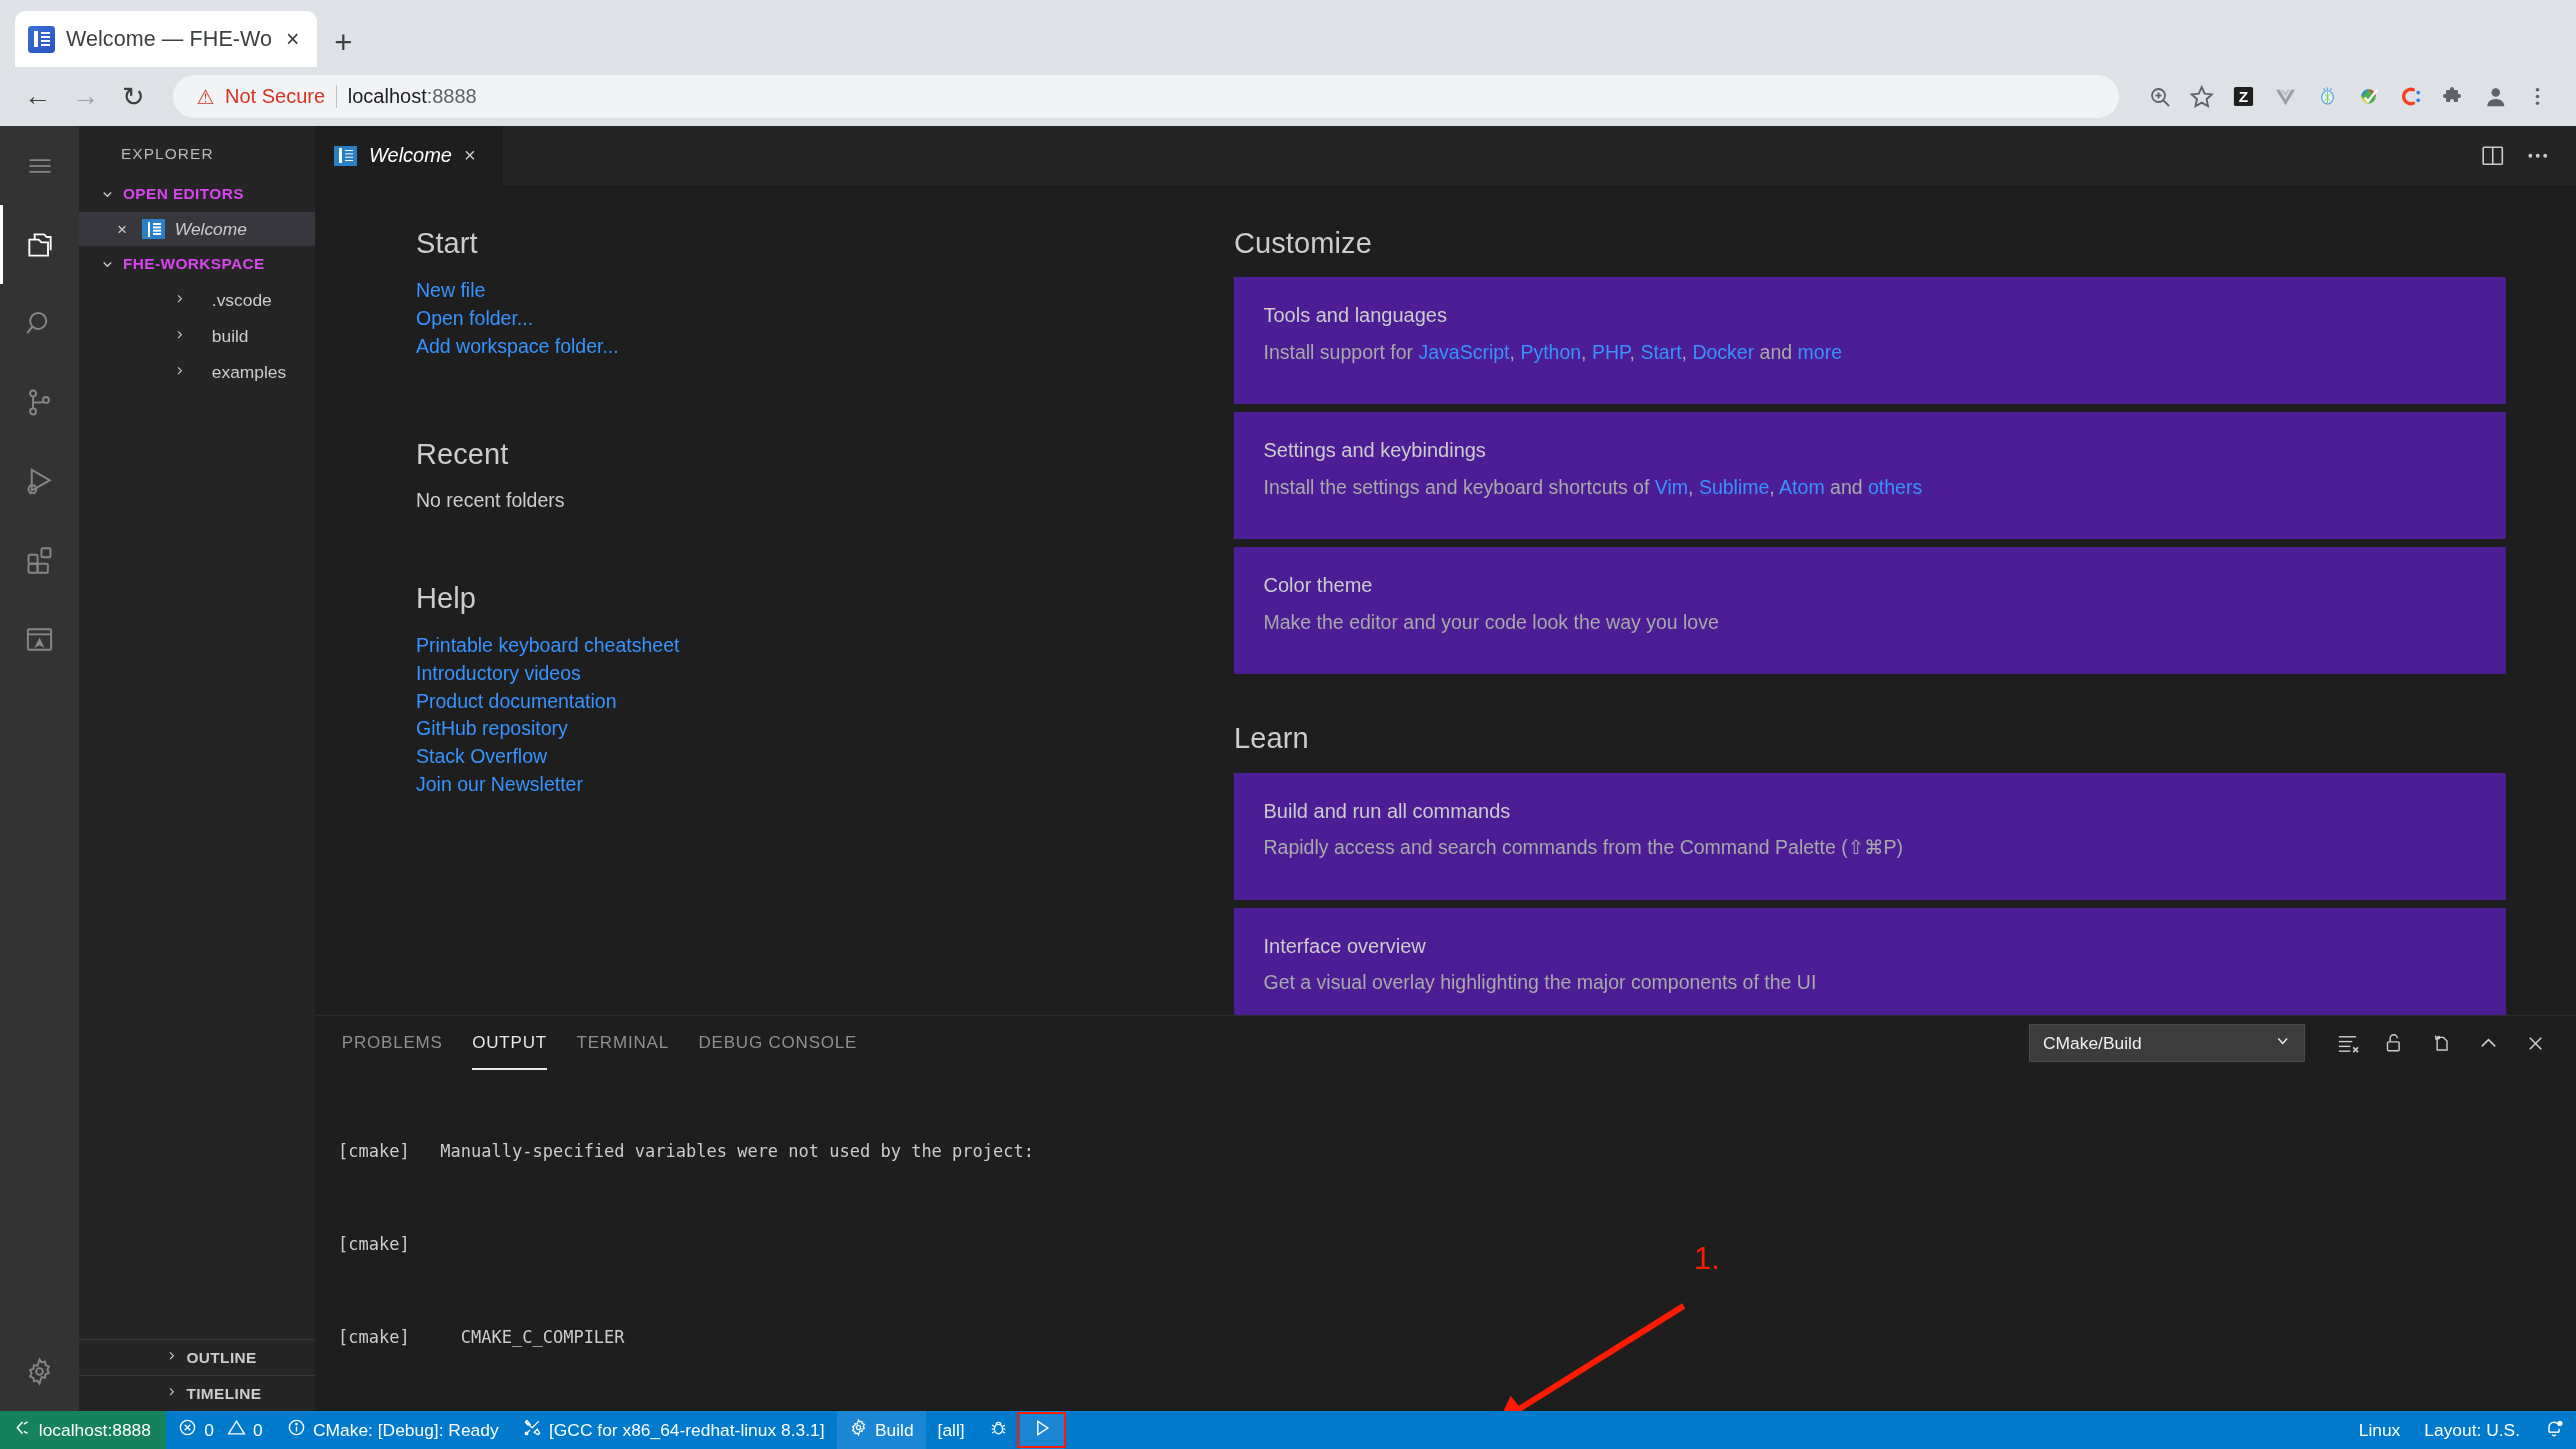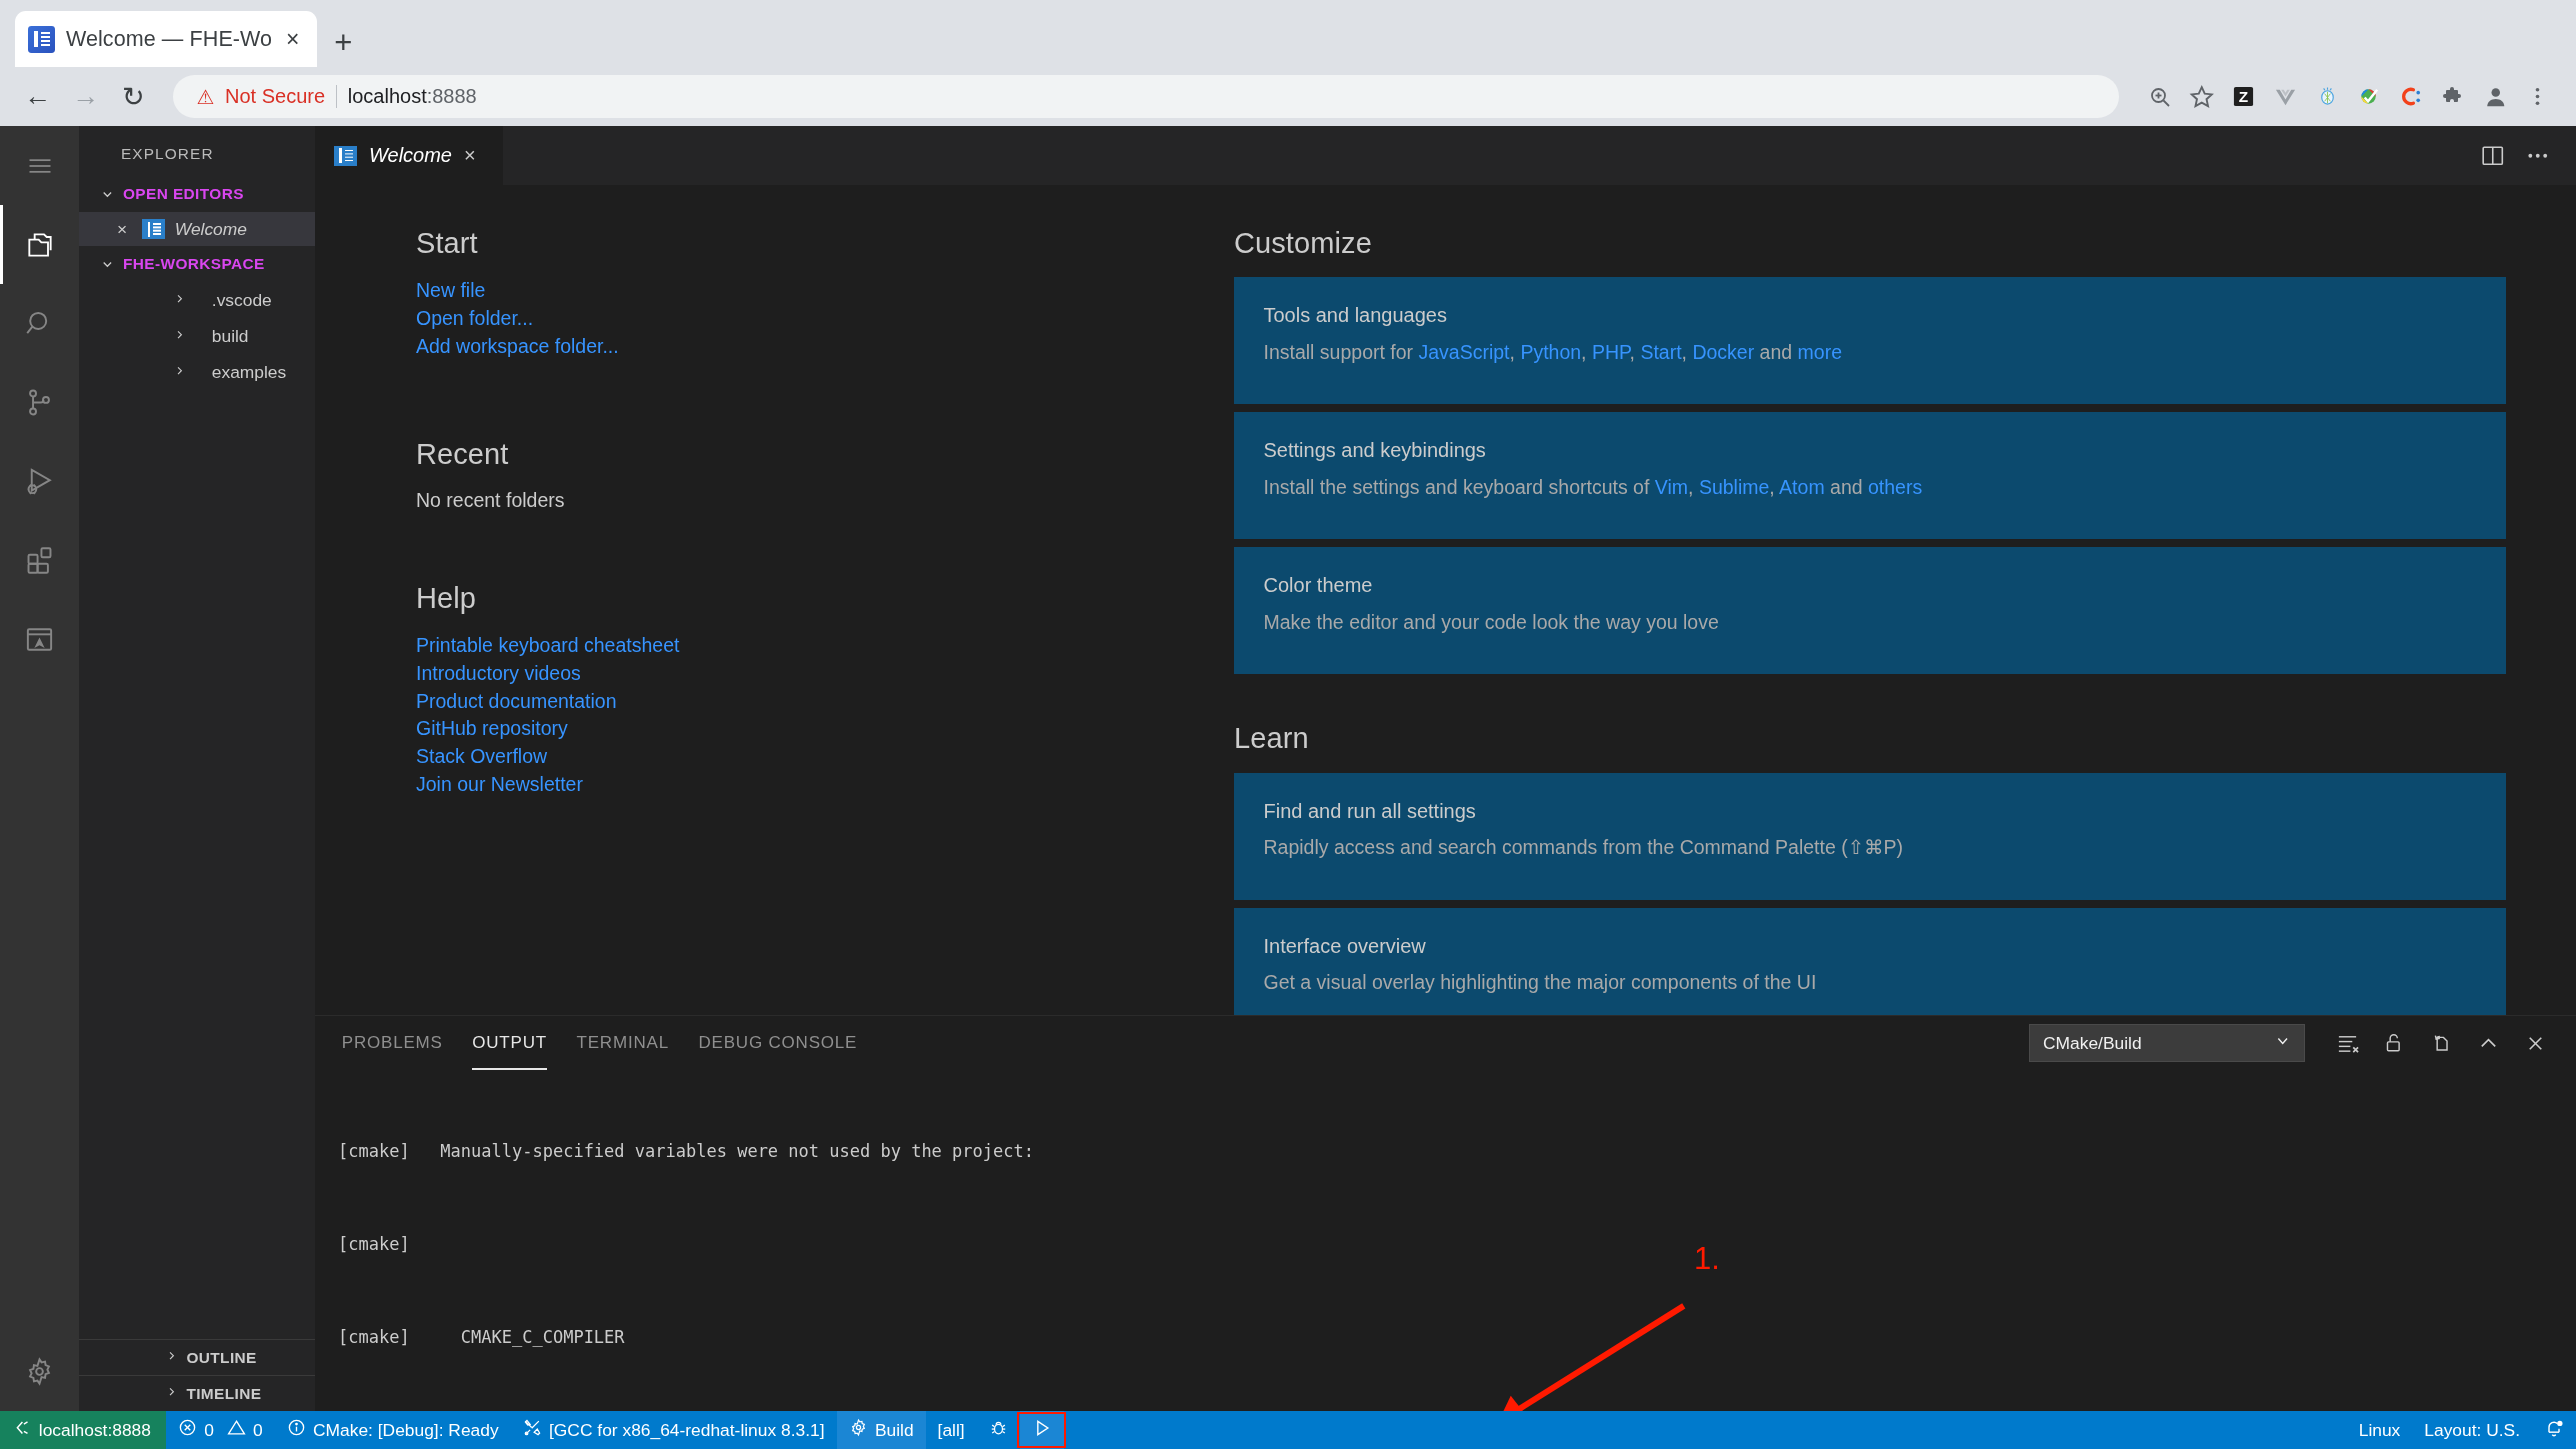--- a/index.html
+++ b/index.html
@@ -135,21 +135,21 @@
   
   .welcome { flex: 1; overflow: hidden; display: flex; padding: 42px 0 0 0; min-height: 0; }
   .wcol-left { width: 919px; padding-left: 101px; flex: 0 0 919px; }
   .wcol-right { flex: 1; padding-right: 70px; }
   .w-h2 { font-size: 29px; color: #cccccc; font-weight: normal; margin-bottom: 17.4px; letter-spacing:0.1px; }
   .w-link { display: block; font-size: 19.5px; color: #3794ff; line-height: 1.42; cursor: pointer; }
   .w-note { font-size: 19.5px; color: #cccccc; margin-top: 4px; }
   .gap-recent { height: 78px; }
   .gap-help { height: 70px; }
   .card {
-    background: #0c4a6e; padding: 27px 29.5px 29.5px 29.5px; margin-bottom: 8px;
+    background: #4c1d95; padding: 27px 29.5px 29.5px 29.5px; margin-bottom: 8px;
     min-height: 127px; cursor: pointer;
   }
   .card-title { font-size: 20px; color: #cccccc; margin-bottom: 10.7px; }
   .card-desc { font-size: 19.5px; color: #a9a9a9; line-height: 1.45; }
   .card-desc a { color: #3794ff; text-decoration: none; cursor: pointer; }
   .learn-head { margin-top: 48px; }
 
   
   .panel { height: 396px; background: #1e1e1e; flex: 0 0 396px; display: flex; flex-direction: column; border-top: 0.7px solid #2b2b2b; }
   .panel-tabs { height: 54px; display: flex; align-items: center; padding-left: 12px; flex: 0 0 54px; }
@@ -487,21 +487,21 @@
             </div>
 
             <div class="card">
               <div class="card-title">Color theme</div>
               <div class="card-desc">Make the editor and your code look the way you love</div>
             </div>
 
             <div class="w-h2 learn-head">Learn</div>
 
             <div class="card">
-              <div class="card-title">Find and run all settings</div>
+              <div class="card-title">Build and run all commands</div>
               <div class="card-desc">Rapidly access and search commands from the Command Palette (⇧⌘P)</div>
             </div>
 
             <div class="card">
               <div class="card-title">Interface overview</div>
               <div class="card-desc">Get a visual overlay highlighting the major components of the UI</div>
             </div>
           </div>
         </div>
 

